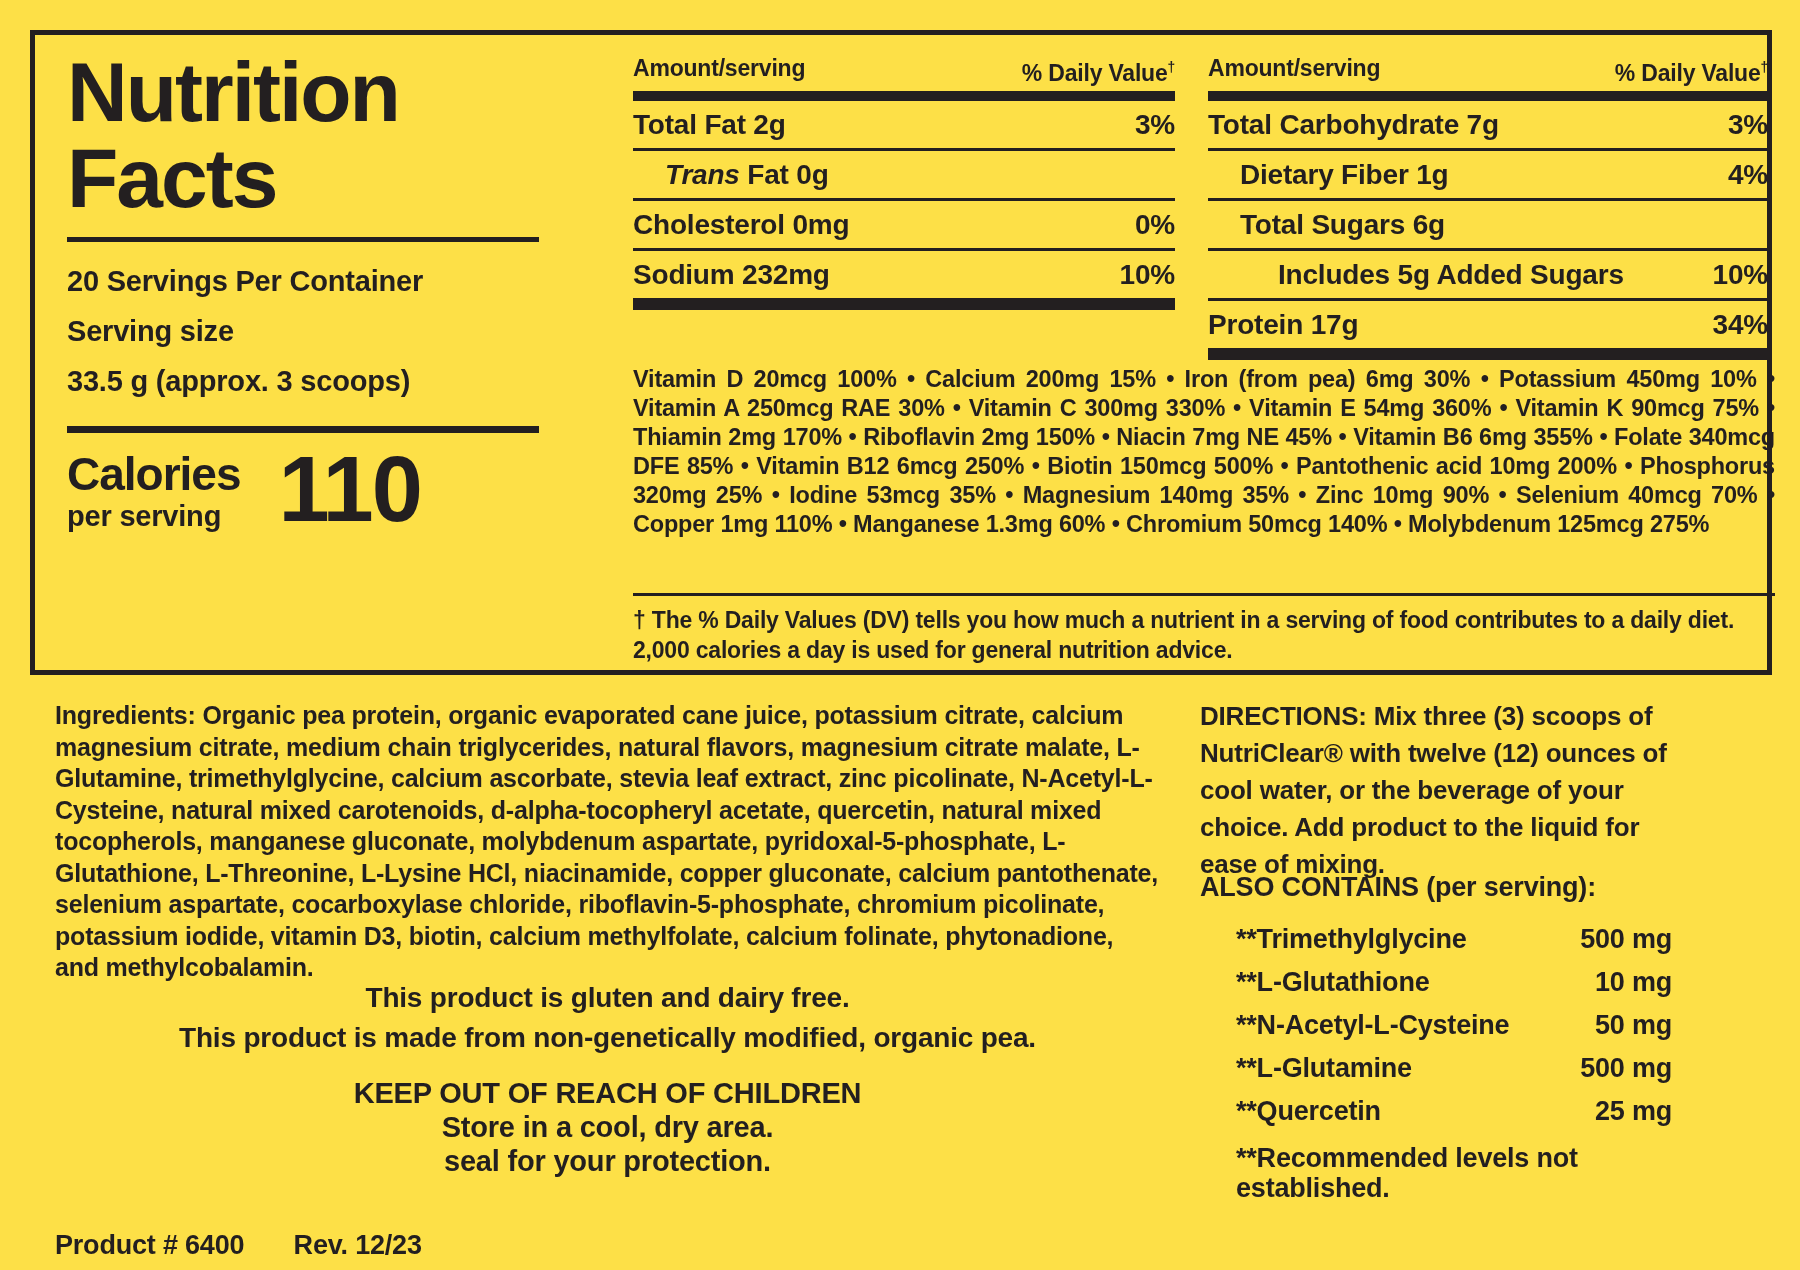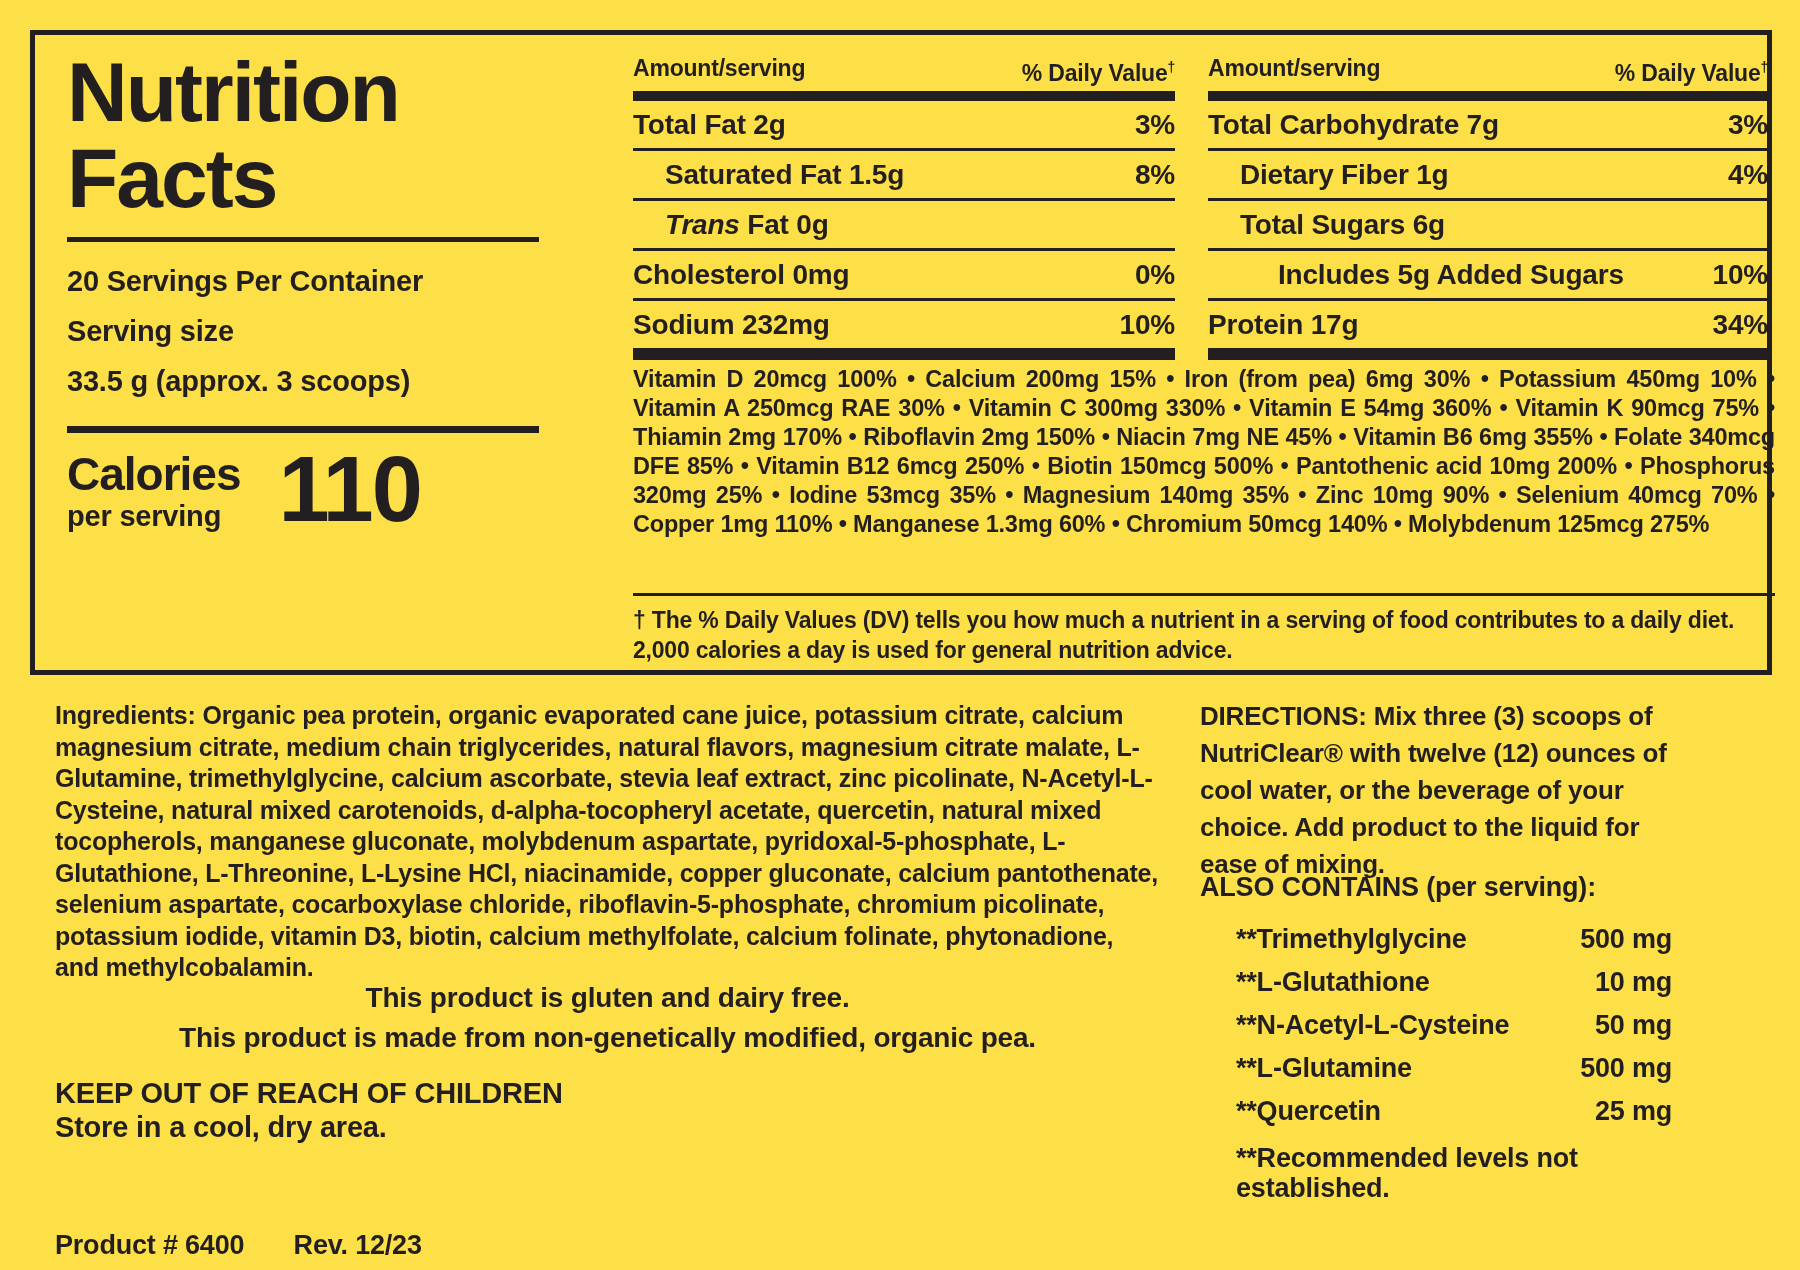--- a/index.html
+++ b/index.html
@@ -34,21 +34,21 @@
   .nf-micro{position:absolute;left:598px;top:330px;width:1142px;
     font-size:23.5px;line-height:29px;text-align:justify;}
   .nf-footrule{position:absolute;left:598px;top:558px;width:1142px;height:3px;background:#231f20;}
   .nf-footnote{position:absolute;left:598px;top:570px;width:1142px;font-size:23px;line-height:30px;}
   sup{font-size:60%;}
   .it{font-style:italic;}
   
   .ingredients{position:absolute;left:55px;top:700px;width:1105px;font-size:25px;line-height:31.5px;}
   .free-note{position:absolute;left:55px;top:982px;width:1105px;text-align:center;font-size:28px;}
   .gmo-note{position:absolute;left:55px;top:1022px;width:1105px;text-align:center;font-size:28px;}
-  .warning{position:absolute;left:55px;top:1076px;width:1105px;
+  .warning{position:absolute;left:55px;top:1076px;width:1105px;text-align:center;
     font-size:29px;line-height:34px;}
   .page-footer{position:absolute;left:55px;top:1230px;width:1105px;text-align:left;font-size:27px;}
   .page-footer .rev{margin-left:42px;}
   .directions{position:absolute;left:1200px;top:698px;width:472px;font-size:26px;line-height:37px;}
   .also{position:absolute;left:1200px;top:872px;width:472px;font-size:27px;line-height:30px;}
   .ac-row{display:flex;justify-content:space-between;align-items:baseline;
     margin-top:13px;padding-left:36px;}
   .ac-row.first{margin-top:22px;}
   .ac-note{margin-top:17px;padding-left:36px;}
 </style>
@@ -82,24 +82,20 @@
 
     <div class="nf-col nf-mid">
       <div class="col-head">
         <span>Amount/serving</span>
         <span><span>% Daily Value</span><sup>†</sup></span>
       </div>
       <div class="headbar"></div>
       <div class="nrow">
         <span>Total Fat 2g</span>
         <span>3%</span>
-      </div>
-      <div class="nrow">
-        <span class="ind1">Saturated Fat 1.5g</span>
-        <span>8%</span>
       </div>
       <div class="nrow">
         <span class="ind1"><span class="it">Trans</span><span> Fat 0g</span></span>
         <span></span>
       </div>
       <div class="nrow">
         <span>Cholesterol 0mg</span>
         <span>0%</span>
       </div>
       <div class="nrow last">
@@ -142,20 +138,21 @@
     <div class="nf-footrule"></div>
     <div class="nf-footnote">† The % Daily Values (DV) tells you how much a nutrient in a serving of food contributes to a daily diet. 2,000 calories a day is used for general nutrition advice.</div>
   </div>
 
   <div class="ingredients">Ingredients: Organic pea protein, organic evaporated cane juice, potassium citrate, calcium magnesium citrate, medium chain triglycerides, natural flavors, magnesium citrate malate, L-Glutamine, trimethylglycine, calcium ascorbate, stevia leaf extract, zinc picolinate, N-Acetyl-L-Cysteine, natural mixed carotenoids, d-alpha-tocopheryl acetate, quercetin, natural mixed tocopherols, manganese gluconate, molybdenum aspartate, pyridoxal-5-phosphate, L-Glutathione, L-Threonine, L-Lysine HCl, niacinamide, copper gluconate, calcium pantothenate, selenium aspartate, cocarboxylase chloride, riboflavin-5-phosphate, chromium picolinate, potassium iodide, vitamin D3, biotin, calcium methylfolate, calcium folinate, phytonadione, and methylcobalamin.</div>
   <div class="free-note">This product is gluten and dairy free.</div>
   <div class="gmo-note">This product is made from non-genetically modified, organic pea.</div>
   <div class="warning">
     <div>KEEP OUT OF REACH OF CHILDREN</div>
     <div>Store in a cool, dry area.</div>
+    <div>seal for your protection.</div>
   </div>
   <div class="page-footer">
     <span>Product # 6400</span>
     <span class="rev">Rev. 12/23</span>
   </div>
 
   <div class="directions">DIRECTIONS: Mix three (3) scoops of NutriClear® with twelve (12) ounces of cool water, or the beverage of your choice. Add product to the liquid for ease of mixing.</div>
   <div class="also">
     <div>ALSO CONTAINS (per serving):</div>
     <div class="ac-row first">

